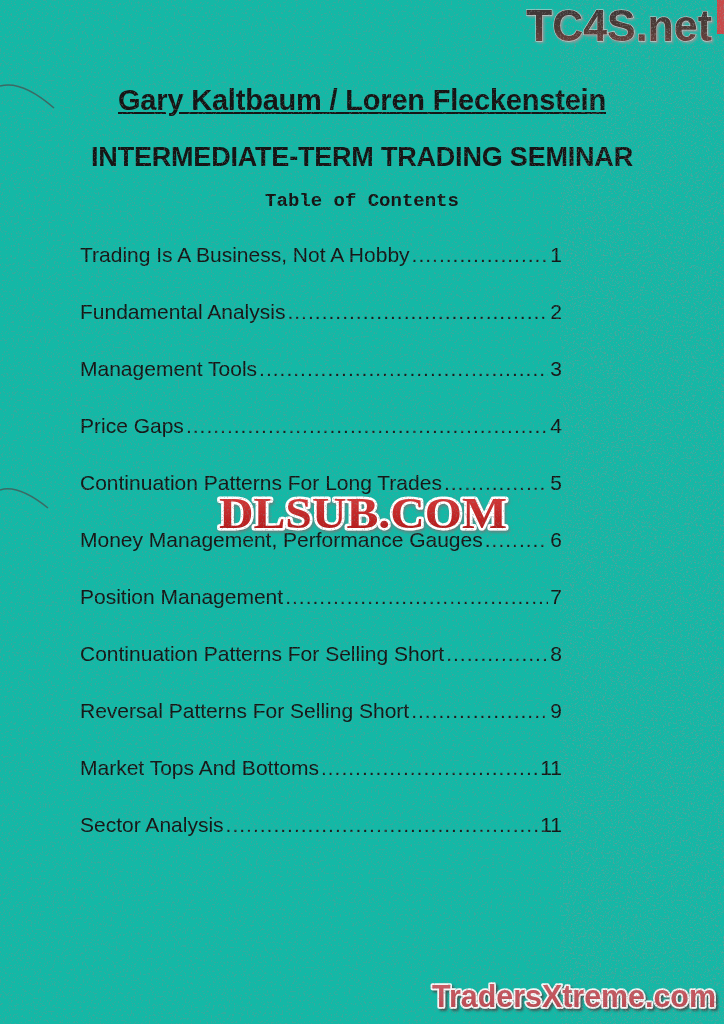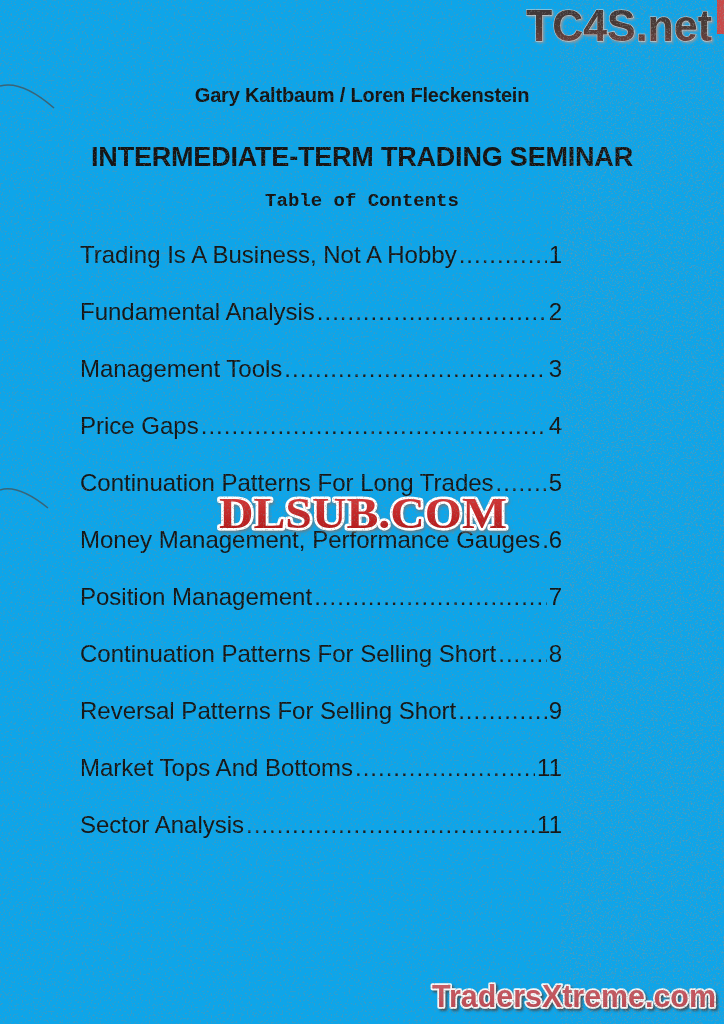--- a/index.html
+++ b/index.html
@@ -1,33 +1,33 @@
 <!DOCTYPE html>
 <html><head>
 <meta charset="utf-8">
 <style>
   html, body { margin: 0; padding: 0; background: #888; }
   #page {
     position: relative;
     width: 724px; height: 1024px;
-    background: #0ea5e9;
+    background: #14b8a6;
     overflow: hidden;
     font-family: "Liberation Sans", "DejaVu Sans", sans-serif;
     color: #1b1b1b;
   }
   .heading { position: absolute; left: 0; width: 724px; text-align: center; font-weight: 700; color: #151515; }
-  #authors-heading  { top: 84px;  font-size: 20px; letter-spacing: -0.2px; }
+  #authors-heading  { top: 84px;  font-size: 29px; letter-spacing: -0.2px; text-decoration: underline; }
   #seminar-title    { top: 142px; font-size: 27px; letter-spacing: -0.2px; }
   #toc-heading      { top: 190px; font-size: 19px; font-family: Liberation Mono, monospace; }
 
   #toc-list { position: absolute; top: 244px; left: 80px; width: 482px; }
   .toc-row {
     display: flex; align-items: flex-start;
     height: 22px; margin-bottom: 35px;
-    font-size: 24px; line-height: 22px; color: #171717;
+    font-size: 21px; line-height: 22px; color: #171717;
   }
   .toc-title { white-space: nowrap; flex: 0 0 auto; }
   .toc-dots  {
     flex: 1 1 auto; min-width: 0; overflow: hidden;
     white-space: nowrap; letter-spacing: 1px; margin-left: 2px;
     color: #1d1d1d;
   }
   .toc-page { flex: 0 0 auto; margin-left: 2px; text-align: right; }
 
   

